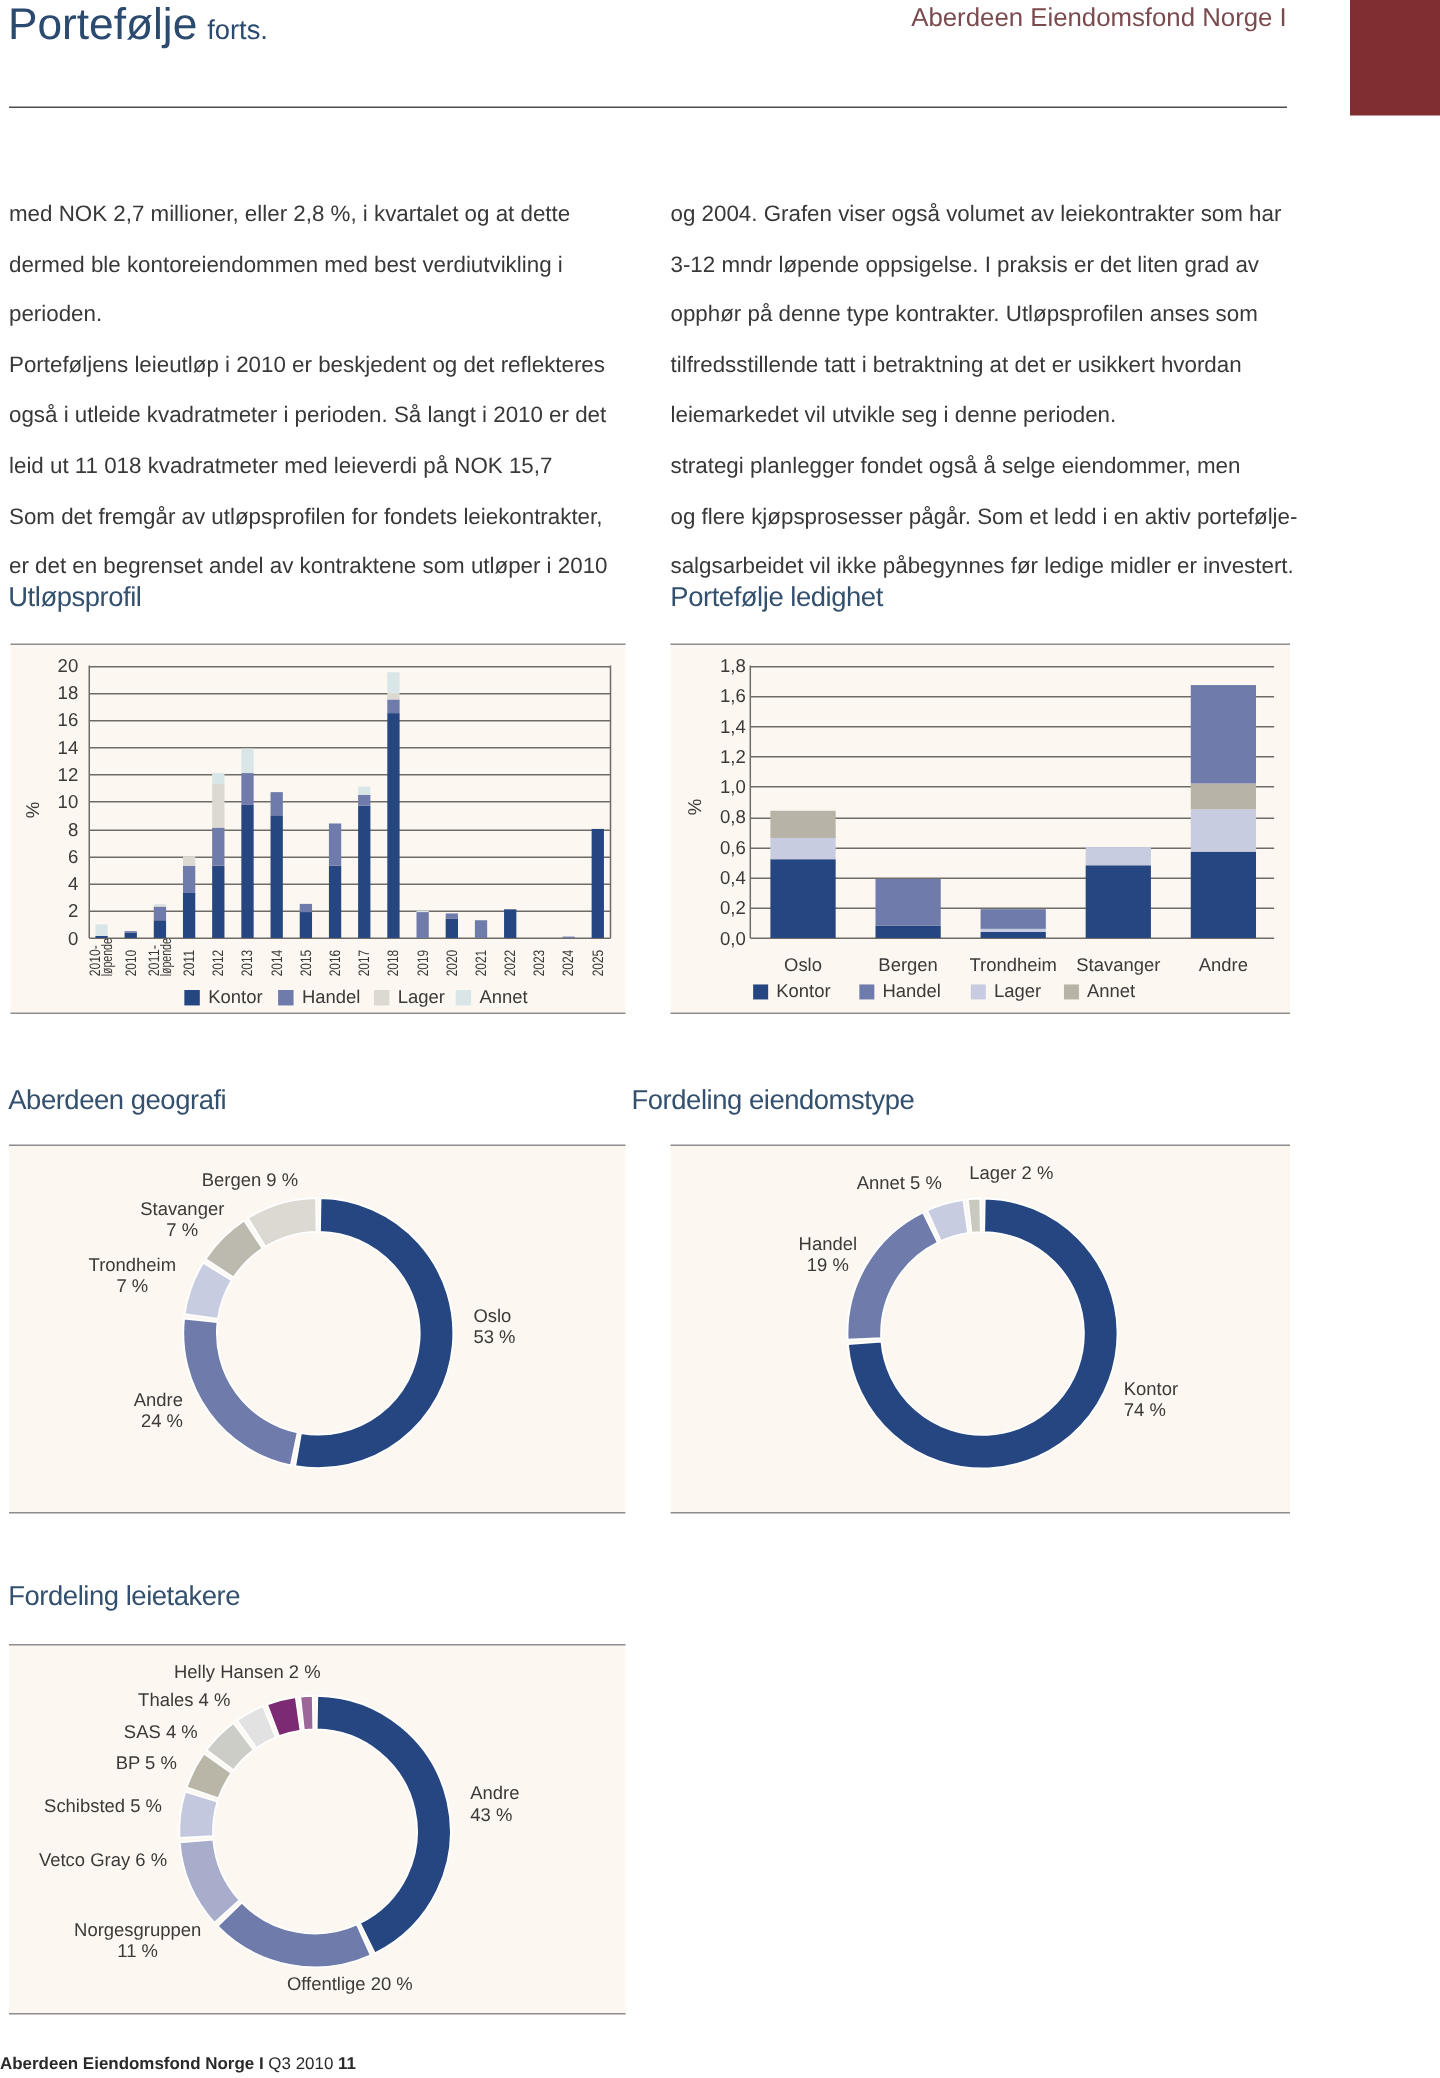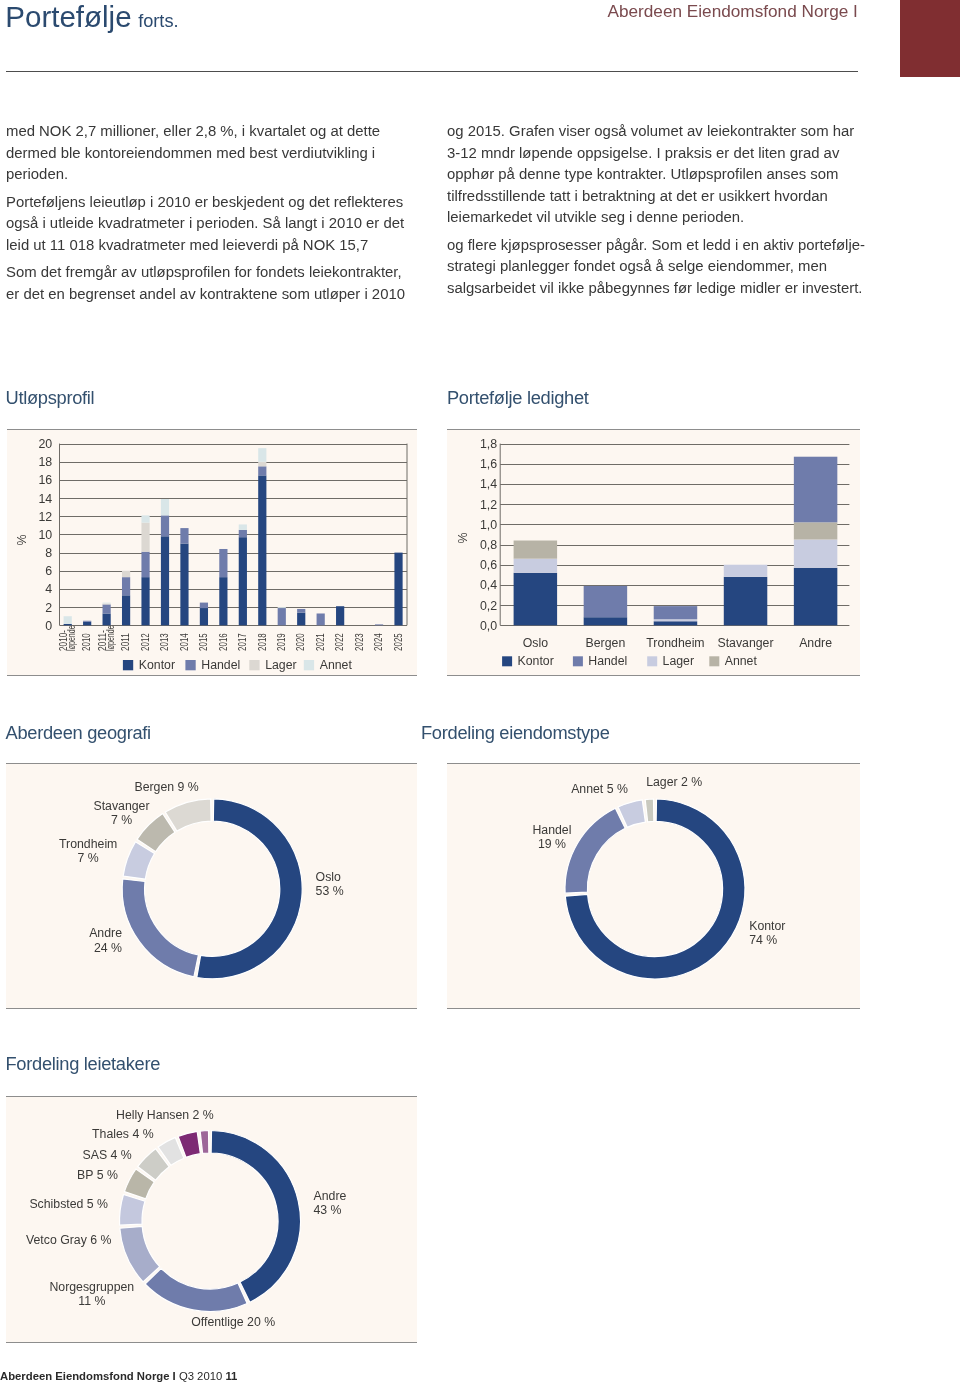--- a/index.html
+++ b/index.html
@@ -14,21 +14,21 @@
   .hdr-title .sfx{font-size:18.2px;color:#2b4a6f;margin-left:6.6px;}
   .hdr-fund{position:absolute;left:607.5px;top:1.2px;font-size:17.2px;color:#7a4a4e;
             font-family:"Liberation Sans",sans-serif;white-space:nowrap;}
   .hdr-rule{position:absolute;left:6px;top:71px;width:852px;height:1px;background:#4d4d4d;}
   .hdr-block{position:absolute;left:900px;top:0px;width:60px;height:77px;background:#802e31;}
 
   
   .col{position:absolute;font-size:14.9px;color:#383838;white-space:nowrap;
        font-family:"Liberation Sans",sans-serif;}
   .col p{margin:0 0 5.8px 0;}
-  .col .ln{display:block;height:21.6px;line-height:21.6px;}
+  .col .ln{display:block;height:21.6px;line-height:21.6px;margin-top:12px;}
   .col-left{left:6px;top:121px;width:410px;}
   .col-right{left:447px;top:121px;width:415px;}
 
   
   .sec-h{position:absolute;font-size:18.3px;color:#33506e;letter-spacing:-0.3px;
          font-family:"Liberation Sans",sans-serif;white-space:nowrap;}
 
   
   .panel{position:absolute;background:#fdf7f1;
          border-top:1px solid #8d8d8d;border-bottom:1px solid #8d8d8d;}
@@ -63,29 +63,29 @@
         <span class="ln">også i utleide kvadratmeter i perioden. Så langt i 2010 er det</span>
         <span class="ln">leid ut 11 018 kvadratmeter med leieverdi på NOK 15,7</span>
       </p>
       <p>
         <span class="ln">Som det fremgår av utløpsprofilen for fondets leiekontrakter,</span>
         <span class="ln">er det en begrenset andel av kontraktene som utløper i 2010</span>
       </p>
     </div>
   <div class="col col-right" id="col-right">
       <p>
-        <span class="ln">og 2015. Grafen viser også volumet av leiekontrakter som har</span>
+        <span class="ln">og 2004. Grafen viser også volumet av leiekontrakter som har</span>
         <span class="ln">3-12 mndr løpende oppsigelse. I praksis er det liten grad av</span>
         <span class="ln">opphør på denne type kontrakter. Utløpsprofilen anses som</span>
         <span class="ln">tilfredsstillende tatt i betraktning at det er usikkert hvordan</span>
         <span class="ln">leiemarkedet vil utvikle seg i denne perioden.</span>
       </p>
       <p>
+        <span class="ln">strategi planlegger fondet også å selge eiendommer, men</span>
         <span class="ln">og flere kjøpsprosesser pågår. Som et ledd i en aktiv portefølje-</span>
-        <span class="ln">strategi planlegger fondet også å selge eiendommer, men</span>
         <span class="ln">salgsarbeidet vil ikke påbegynnes før ledige midler er investert.</span>
       </p>
     </div>
 
   <div class="sec-h" style="left:5.5px;top:387.3px;">Utløpsprofil</div>
   <div class="sec-h" style="left:446.9px;top:387.3px;">Portefølje ledighet</div>
 
   <div class="panel" style="left:7px;top:429px;width:410px;height:245px;">
     <svg id="chart0" width="410" height="245" viewBox="0 0 410 245">
         <line x1="52.5" y1="195.5" x2="400" y2="195.5" stroke="#6f6c67" stroke-width="1"></line>

